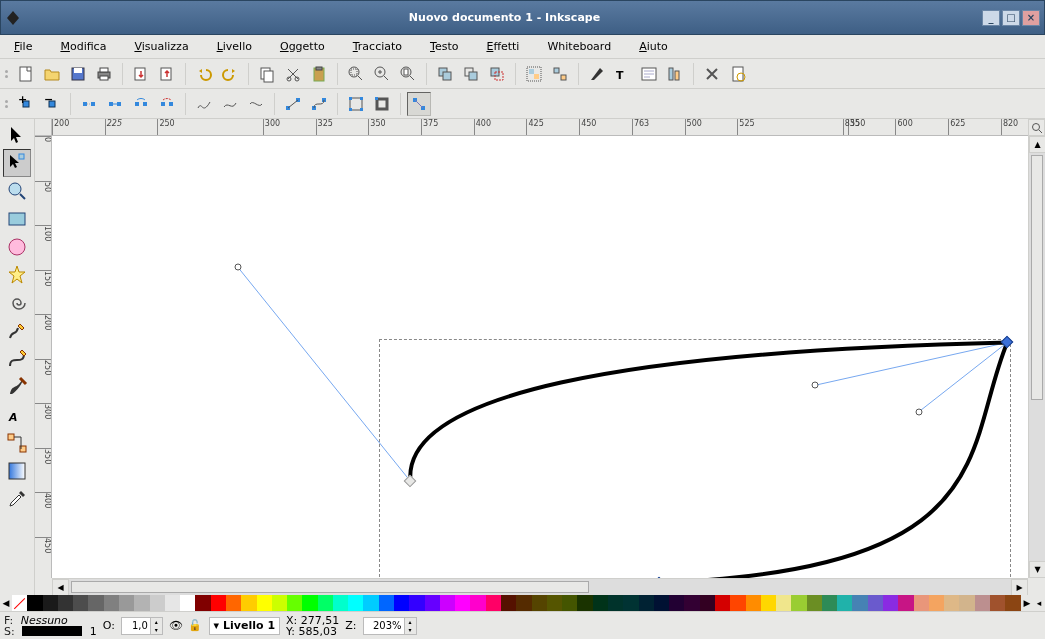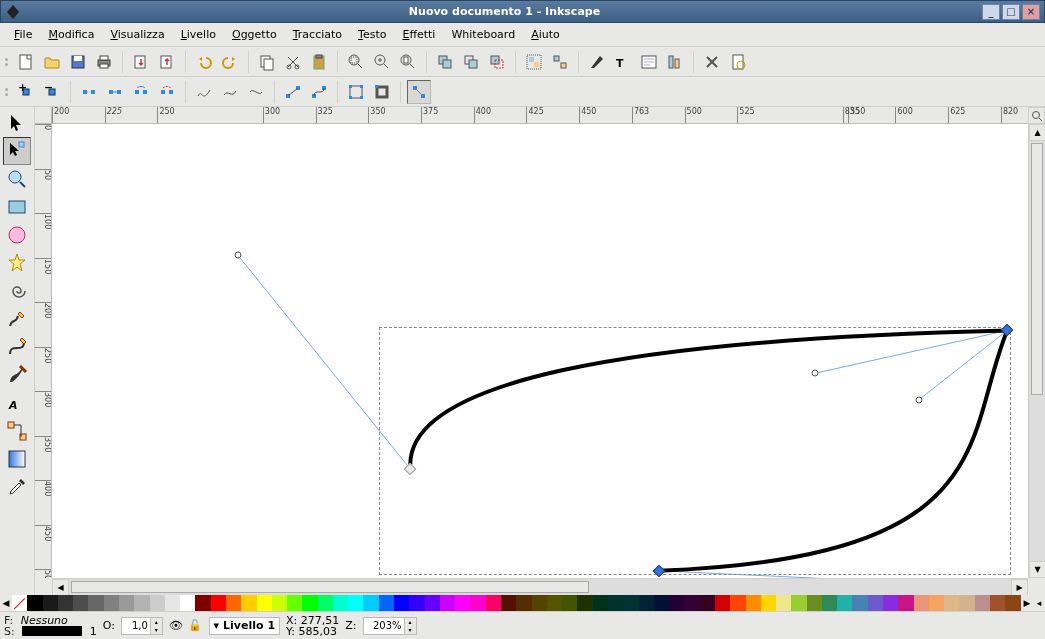--- a/index.html
+++ b/index.html
@@ -1,23 +1,23 @@
 <!DOCTYPE html>
 <html><head>
 <meta charset="utf-8">
 <style>
 * { margin:0; padding:0; box-sizing:border-box; font-family:"DejaVu Sans",Arial,sans-serif; font-size:11px; }
 body { width:1045px; height:639px; background:#e8e8e6; overflow:hidden; display:flex; flex-direction:column; }
-.titlebar { height:23px; background:linear-gradient(#5a7aa0,#3e5f85); color:#fff; display:flex; align-items:center; padding:0 4px; font-weight:bold; border:1px solid #2a4560; }
+.titlebar { height:35px; background:linear-gradient(#5a7aa0,#3e5f85); color:#fff; display:flex; align-items:center; padding:0 4px; font-weight:bold; border:1px solid #2a4560; }
 .titlebar .appicon { width:16px; height:16px; margin-right:6px; }
 .titlebar .title { flex:1; text-align:center; }
 .titlebar .winbtns { display:flex; gap:2px; }
 .titlebar .winbtns div { width:18px; height:16px; background:#cdd9e8; border:1px solid #6b86a6; display:flex; align-items:center; justify-content:center; color:#2a4560; font-weight:bold; font-size:10px; cursor:pointer; }
 .titlebar .winbtns div:last-child { background:#e0a0a0; }
-.menubar { height:24px; background:#e8e8e6; border-bottom:1px solid #cfcfcc; display:flex; align-items:center; padding:0 6px; gap:0; }
+.menubar { height:24px; background:#e8e8e6; border-bottom:1px solid #cfcfcc; display:flex; align-items:center; padding:0 6px; gap:12px; }
 .menubar span { padding:3px 8px; cursor:pointer; }
 .menubar span u { text-decoration:underline; }
 .toolbar { height:30px; background:#e8e8e6; border-bottom:1px solid #cfcfcc; display:flex; align-items:center; padding:0 4px; gap:2px; }
 .toolbar .sep { width:1px; height:22px; background:#cfcfcc; margin:0 4px; }
 .tbtn { width:24px; height:24px; display:flex; align-items:center; justify-content:center; border:1px solid transparent; cursor:pointer; }
 .tbtn.togg { border:1px inset #b8b8b4; background:#d8d8d4; }
 .tbtn svg { width:18px; height:18px; }
 .handle { width:6px; height:26px; display:flex; flex-direction:column; justify-content:center; gap:2px; margin-right:2px; cursor:grab; }
 .handle::before,.handle::after { content:""; display:block; width:3px; height:3px; background:#aaa; border-radius:50%; margin-left:1px; }
 .workarea { flex:1; display:flex; background:#e8e8e6; min-height:0; }

